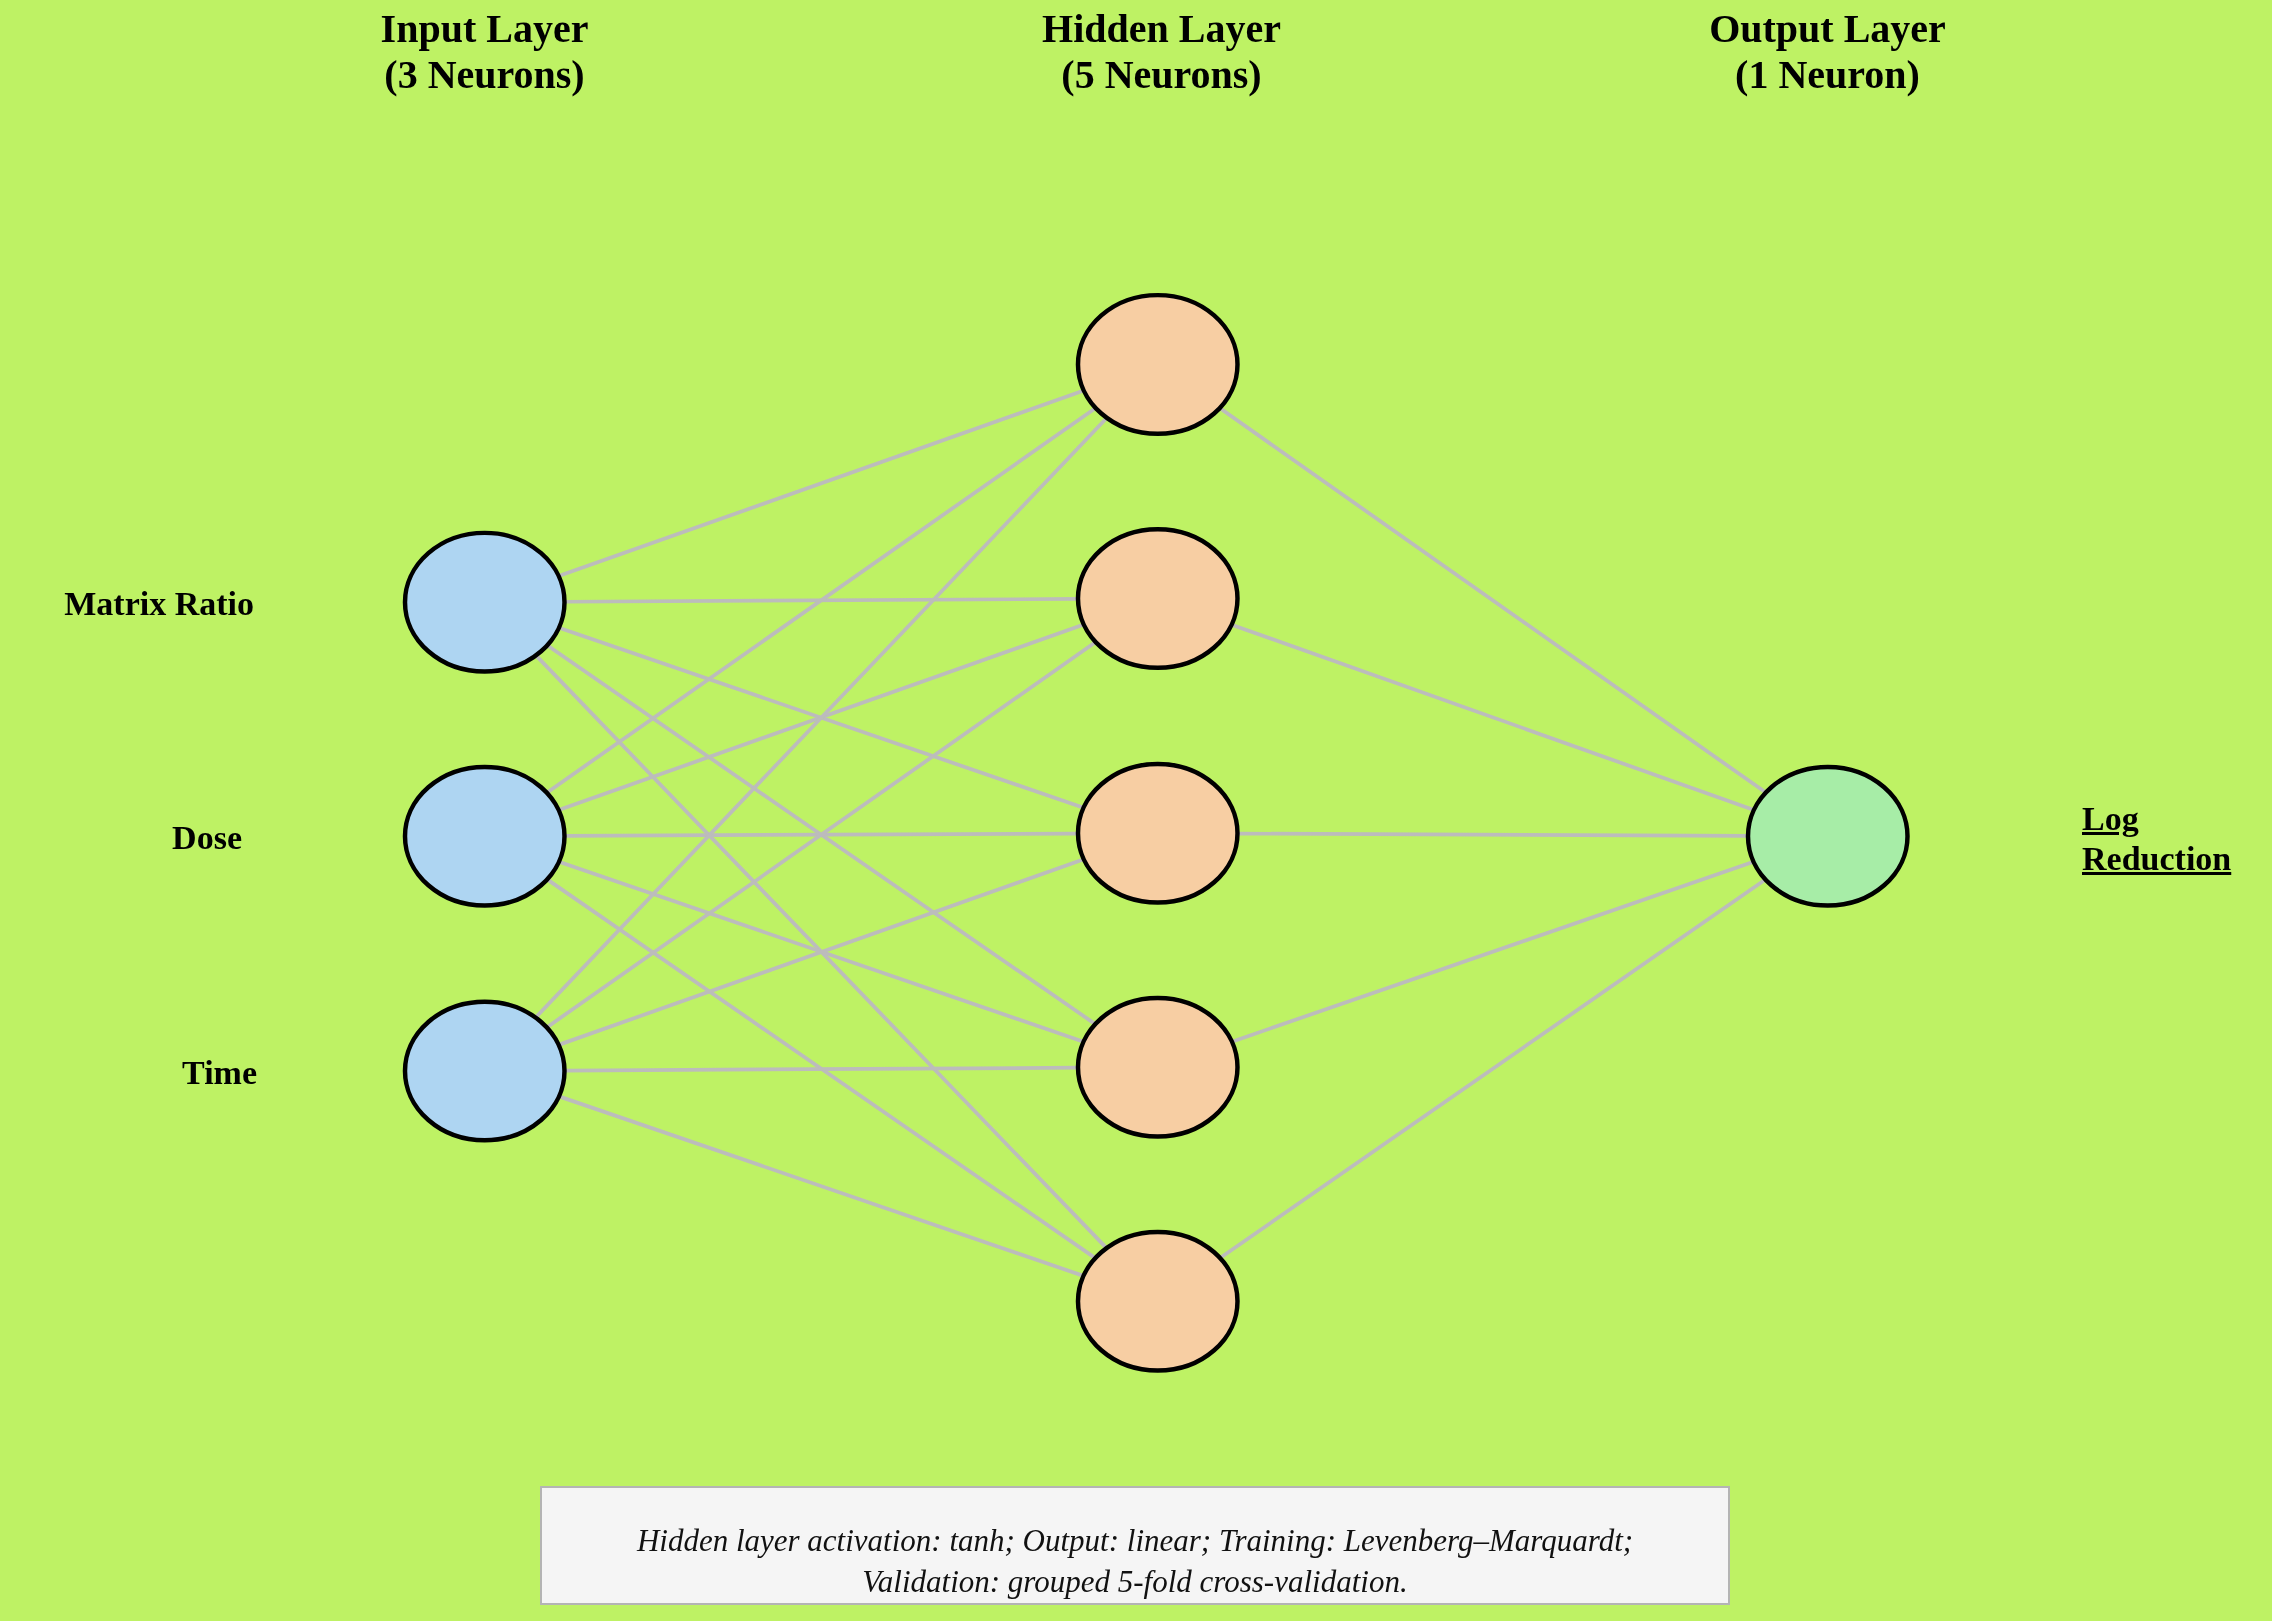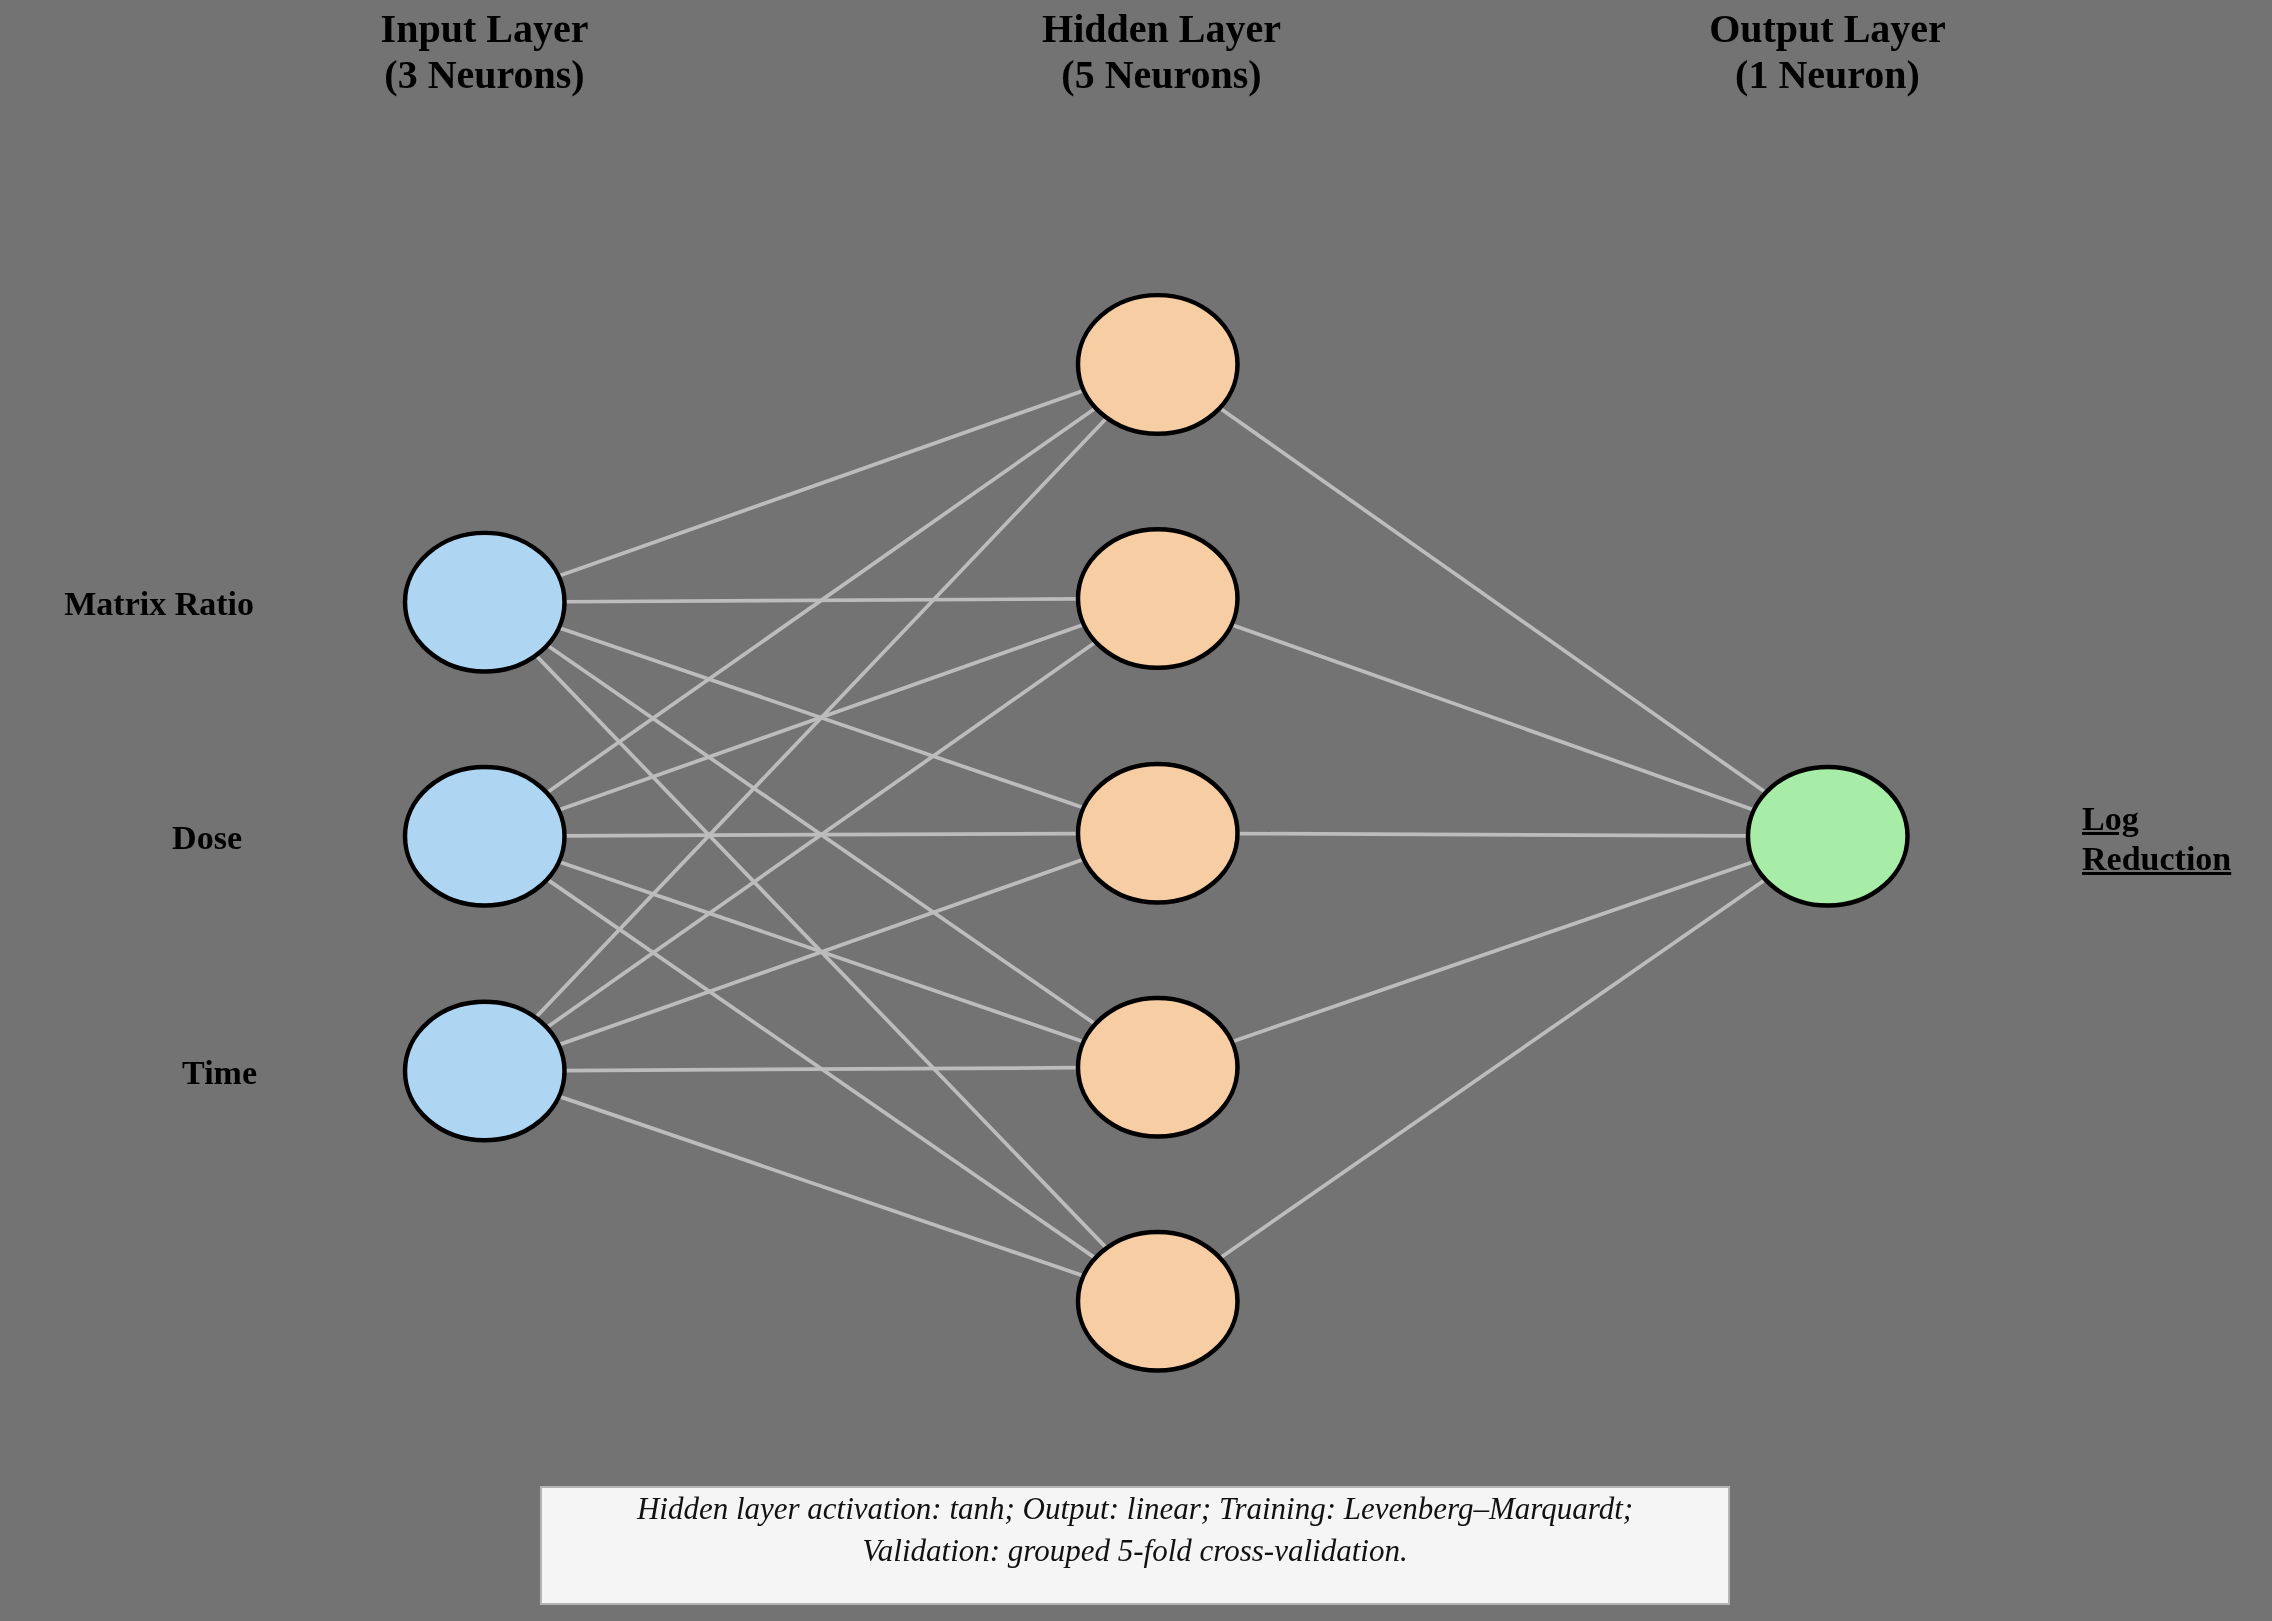--- a/index.html
+++ b/index.html
@@ -4,21 +4,21 @@
 <style>
   html, body {
     margin: 0;
     padding: 0;
     background: #ffffff;
   }
   #page {
     position: relative;
     width: 2273px;
     height: 1621px;
-    background: #737373;
+    background: #bef264;
     overflow: hidden;
     font-family: "Liberation Serif", "DejaVu Serif", serif;
   }
   #net-svg {
     position: absolute;
     left: 0;
     top: 0;
     width: 2273px;
     height: 1621px;
   }
@@ -49,21 +49,21 @@
   #caption-box {
     position: absolute;
     left: 540px;
     top: 1486px;
     width: 1190px;
     height: 119px;
     background: #f5f5f5;
     border: 2.2px solid #b4b4b4;
     box-sizing: border-box;
     display: flex;
-    align-items: flex-start;
+    align-items: flex-end;
     justify-content: center;
   }
   #caption-text {
     font-style: italic;
     font-size: 31px;
     line-height: 1.34;
     color: #111111;
     text-align: center;
     white-space: pre-line;
     padding: 0 18px;

